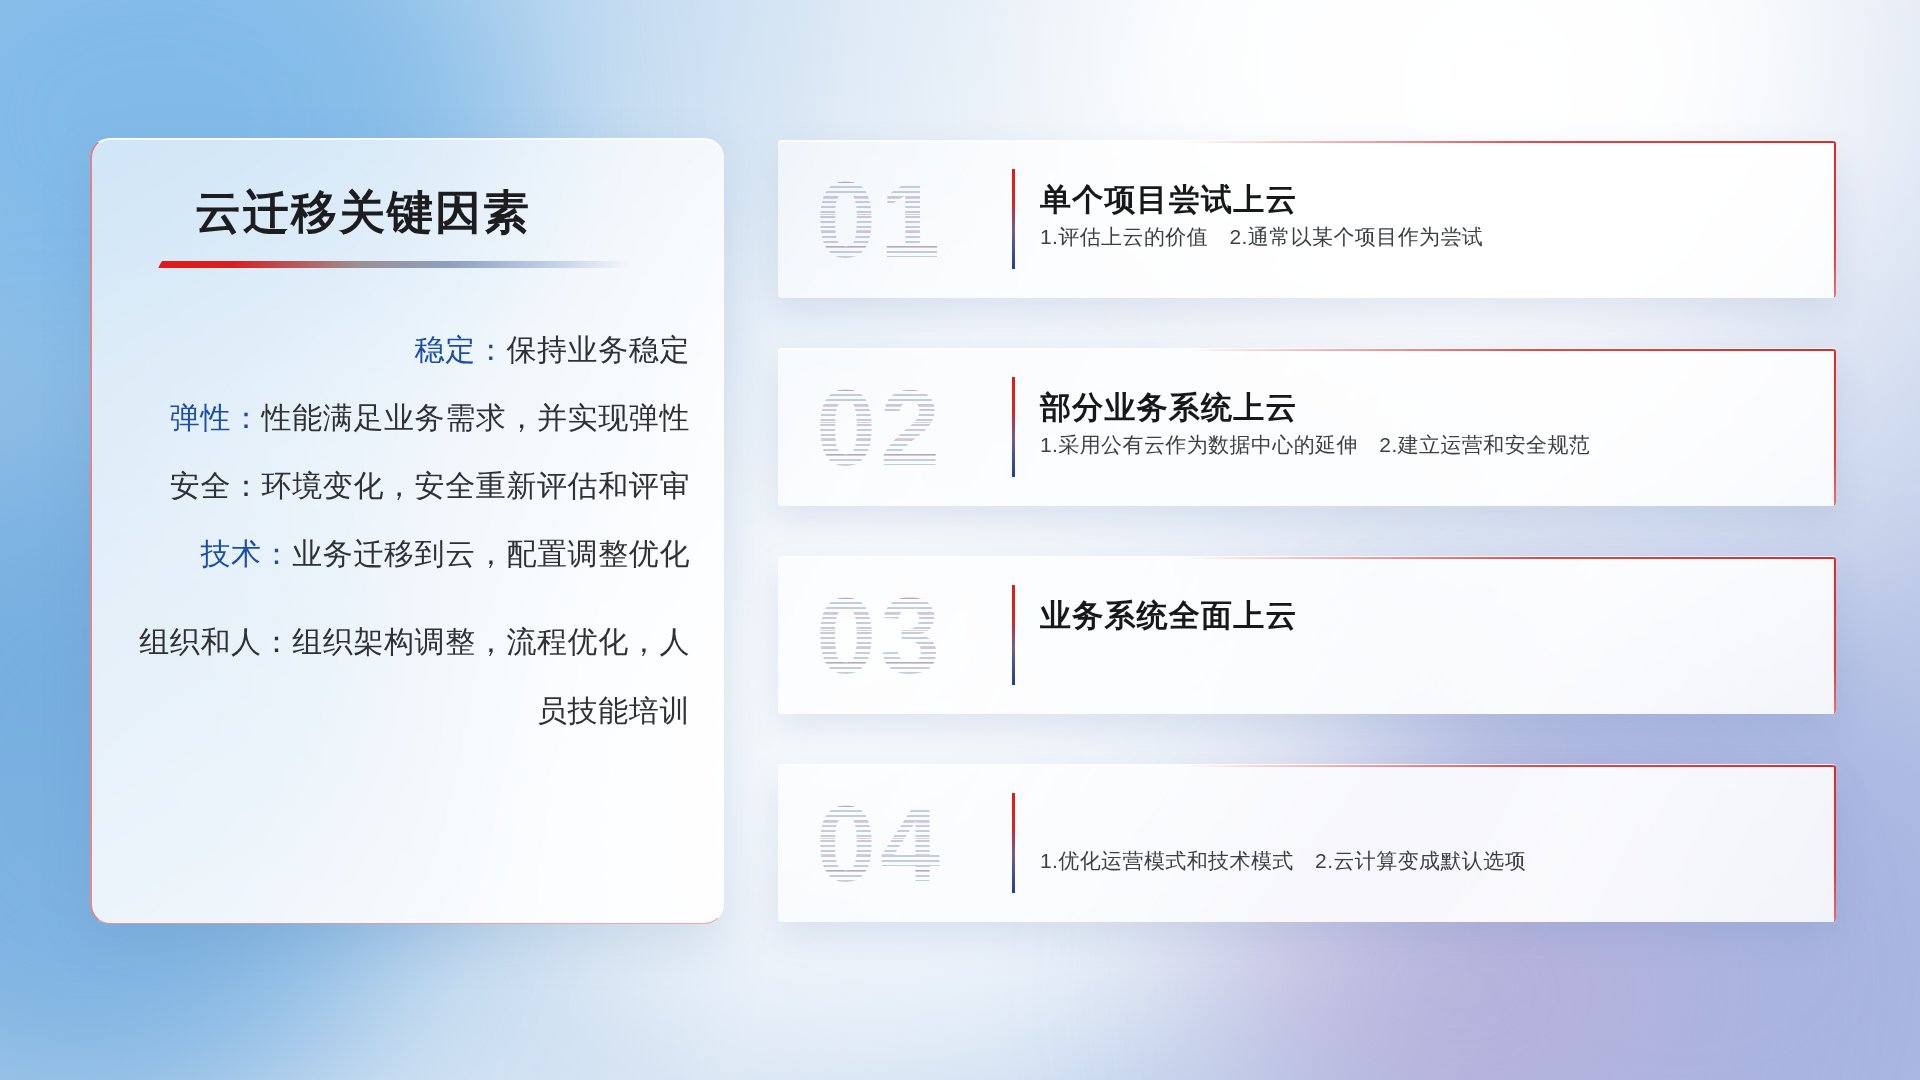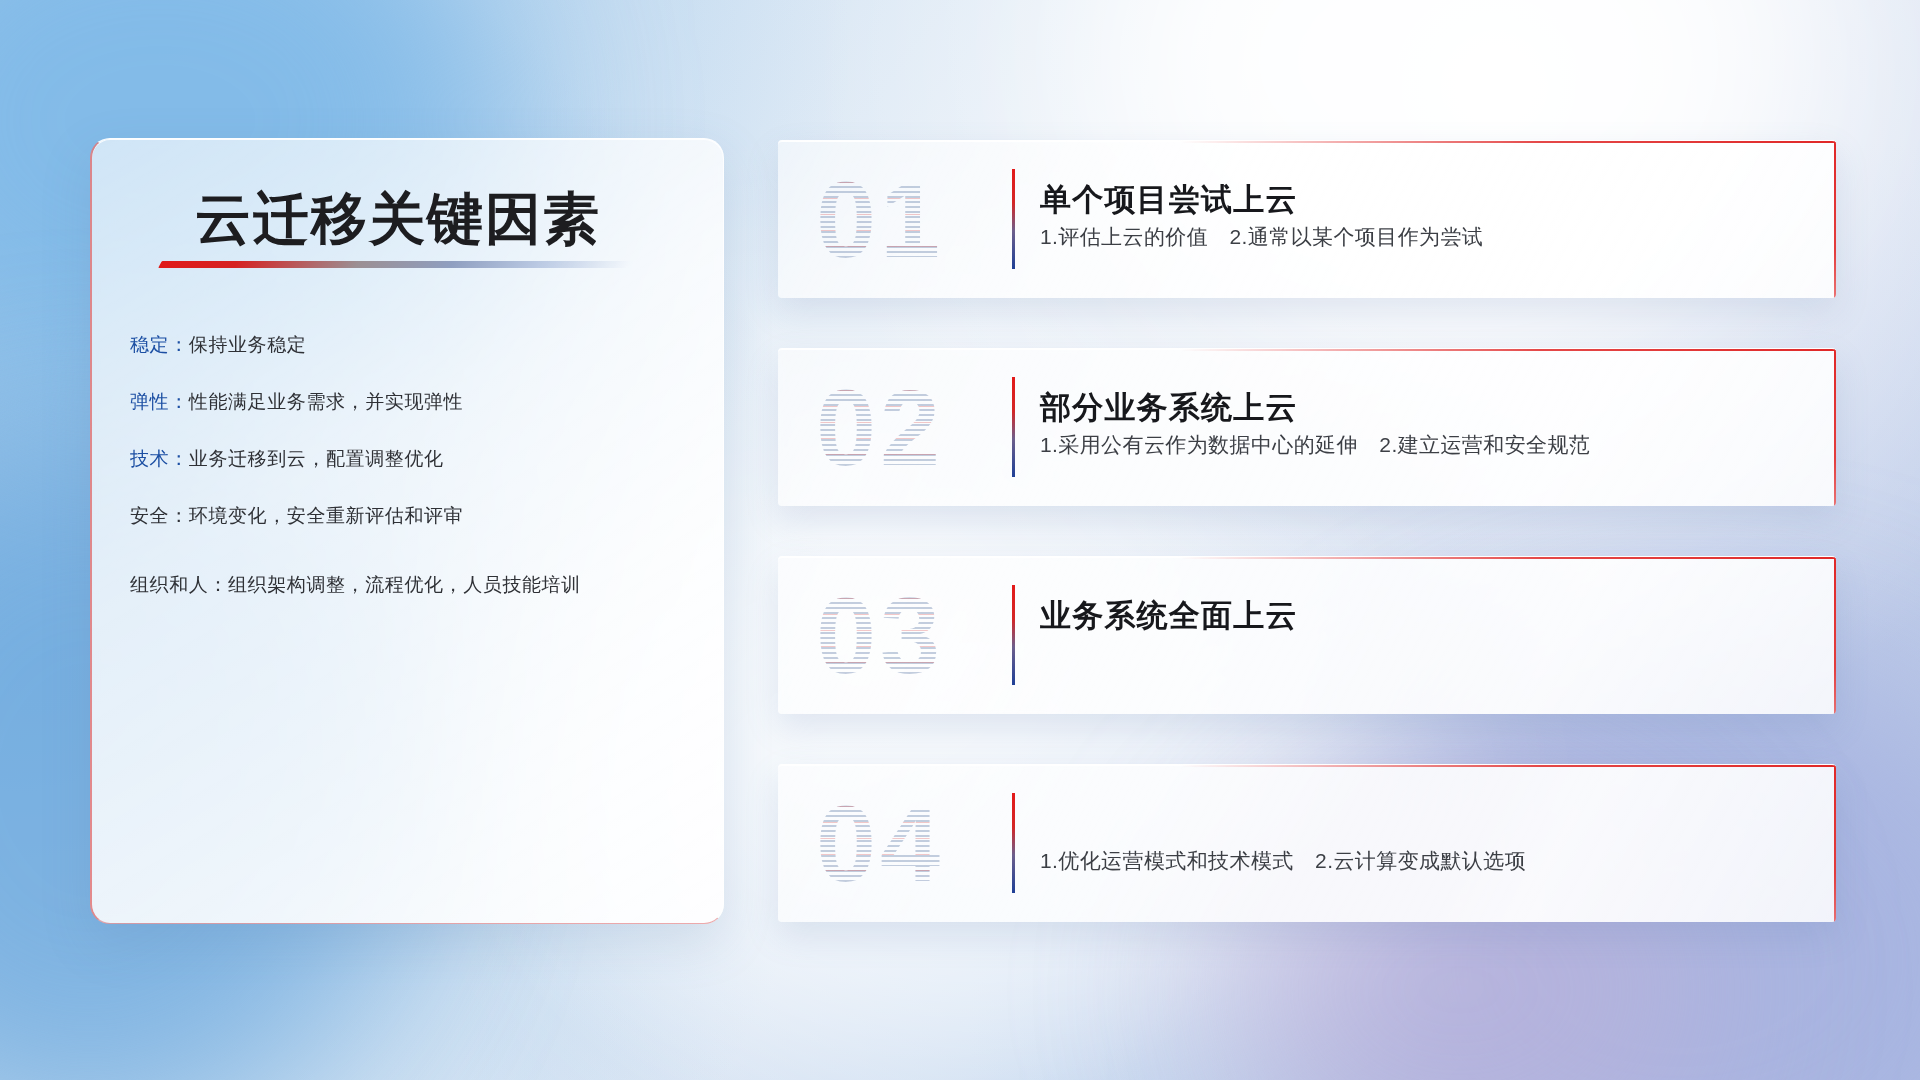--- a/index.html
+++ b/index.html
@@ -40,42 +40,43 @@
     border-radius: 20px;
     background: linear-gradient(150deg, rgba(255,255,255,.62) 0%, rgba(255,255,255,.80) 40%, rgba(255,255,255,.92) 100%);
     border: 1px solid rgba(255,255,255,.85);
     border-left: 2px solid rgba(214,48,49,.55);
     border-bottom: 1.5px solid rgba(214,48,49,.40);
     box-shadow: 0 18px 50px rgba(90,125,170,.18), inset 0 1px 0 rgba(255,255,255,.9);
     backdrop-filter: blur(4px);
   }
   #left-title {
     position:absolute; left:103px; top:43px;
-    font-size: 56px; font-weight: 700; letter-spacing: 2px;
+    font-size: 46px; font-weight: 700; letter-spacing: 2px;
     color: #1d1d20;
     white-space: nowrap;
   }
   #left-rule {
     position:absolute; left:68px; top:122px;
     width: 470px; height: 7px;
     background: linear-gradient(90deg,#e01a1a 0%, #d62222 16%, #9b8f93 42%, #8f9fc0 62%, #b9c8e2 80%, rgba(210,222,240,0) 100%);
     transform: skewX(-28deg);
     border-radius: 1px;
   }
   #left-list {
     position:absolute; left:38px; top:196px;
     width: 560px;
   }
   .li {
-    font-size: 19px;
+    font-size: 30px;
     line-height: 1.0;
     color: #2f3136;
     letter-spacing: .6px;
     margin-bottom: 38px;
     white-space: nowrap;
+    text-align: right;
   }
   .li .lbl { color:#1c4fa3; }
   .li .lbl.dark { color:#2f3136; }
   .li.wrap { white-space: normal; line-height: 2.3; }
 
   
   .rcard {
     position: absolute;
     left: 778px;
     width: 1058px; height: 158px;
@@ -167,24 +168,24 @@
     <div id="left-rule"></div>
 
     <ul id="left-list" style="list-style:none;">
       <li class="li">
         <span class="lbl">稳定：</span><span>保持业务稳定</span>
       </li>
       <li class="li">
         <span class="lbl">弹性：</span><span>性能满足业务需求，并实现弹性</span>
       </li>
       <li class="li">
+        <span class="lbl dark">安全：</span><span>环境变化，安全重新评估和评审</span>
+      </li>
+      <li class="li">
         <span class="lbl">技术：</span><span>业务迁移到云，配置调整优化</span>
-      </li>
-      <li class="li">
-        <span class="lbl dark">安全：</span><span>环境变化，安全重新评估和评审</span>
       </li>
       <li class="li wrap">
         <span class="lbl dark">组织和人：</span><span>组织架构调整，流程优化，人员技能培训</span>
       </li>
     </ul>
   </section>
 
   <article class="rcard c1">
     <span class="rnum">01</span>
     <span class="rnum-red">01</span>

